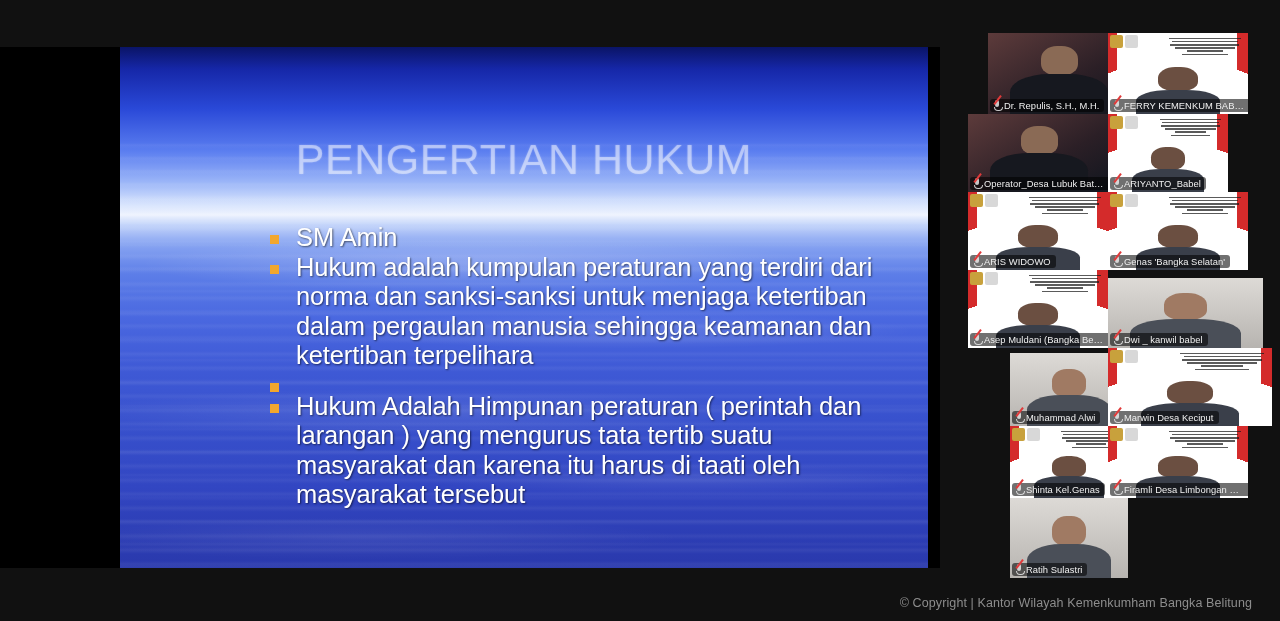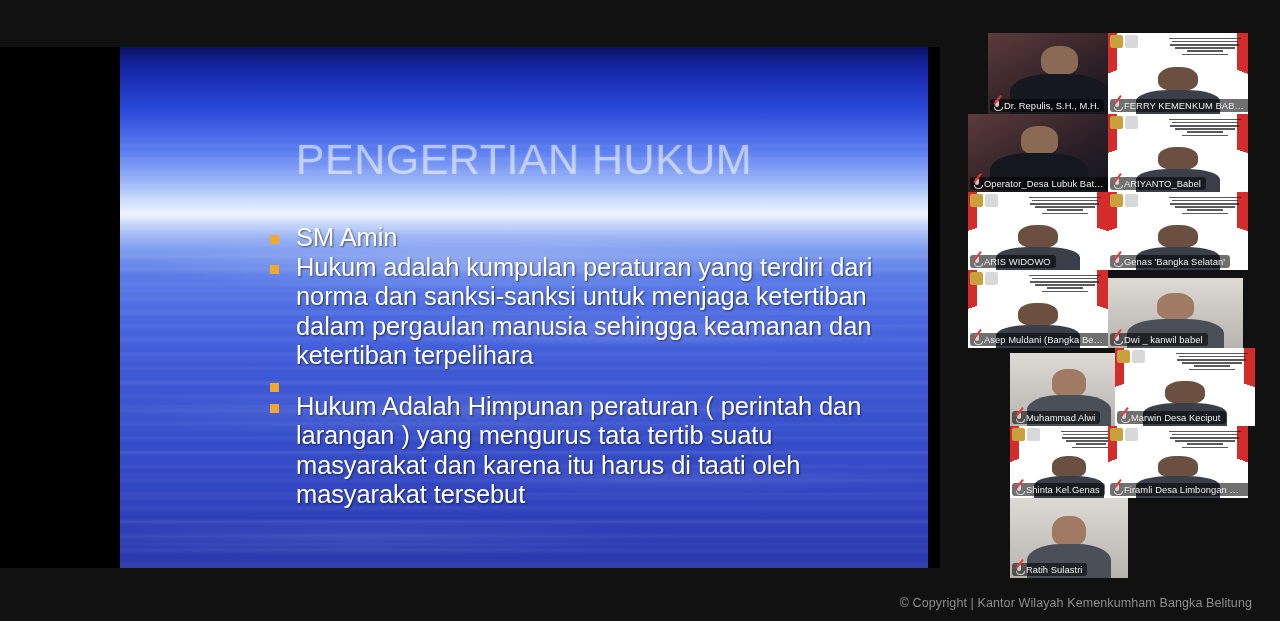--- a/index.html
+++ b/index.html
@@ -226,21 +226,21 @@
       </div>
       <div class="nameplate muted">
         <span class="mic">
           <span class="body"></span>
           <span class="base"></span>
           <span class="slash"></span>
         </span>
         <span class="nm">Operator_Desa Lubuk Bateng</span>
       </div>
     </div>
-    <div class="tile" style="left: 140px; top: 81px; width: 140px; height: 78px; text-align: center;">
+    <div class="tile" style="left: 140px; top: 81px; width: 120px; height: 78px; text-align: center;">
       <div class="feed bg-doc">
         <div class="stripeL"></div>
         <div class="stripeR"></div>
         <div class="logo">
           <i class="a"></i>
           <i class="b"></i>
         </div>
         <div class="lines">
           <span style="width:92%"></span>
           <span style="width:84%"></span>
@@ -338,21 +338,21 @@
       </div>
       <div class="nameplate muted">
         <span class="mic">
           <span class="body"></span>
           <span class="base"></span>
           <span class="slash"></span>
         </span>
         <span class="nm">Asep Muldani (Bangka Belitun...</span>
       </div>
     </div>
-    <div class="tile" style="left: 140px; top: 245px; width: 135px; height: 70px;">
+    <div class="tile" style="left: 140px; top: 245px; width: 135px; height: 70px; padding-left: 20px;">
       <div class="feed bg-grey">
         <div class="person" style="left:36%;top:22%;width:28%;height:38%;background:#a07a63;"></div>
         <div class="torso" style="left:14%;top:58%;width:72%;height:50%;background:#4a4f58;"></div>
       </div>
       <div class="nameplate muted">
         <span class="mic">
           <span class="body"></span>
           <span class="base"></span>
           <span class="slash"></span>
         </span>
@@ -366,21 +366,21 @@
       </div>
       <div class="nameplate muted">
         <span class="mic">
           <span class="body"></span>
           <span class="base"></span>
           <span class="slash"></span>
         </span>
         <span class="nm">Muhammad Alwi</span>
       </div>
     </div>
-    <div class="tile" style="left: 140px; top: 315px; width: 140px; height: 78px; margin-left: 7px;">
+    <div class="tile" style="left: 140px; top: 315px; width: 164px; height: 78px;">
       <div class="feed bg-doc">
         <div class="stripeL"></div>
         <div class="stripeR"></div>
         <div class="logo">
           <i class="a"></i>
           <i class="b"></i>
         </div>
         <div class="lines">
           <span style="width:92%"></span>
           <span style="width:84%"></span>

